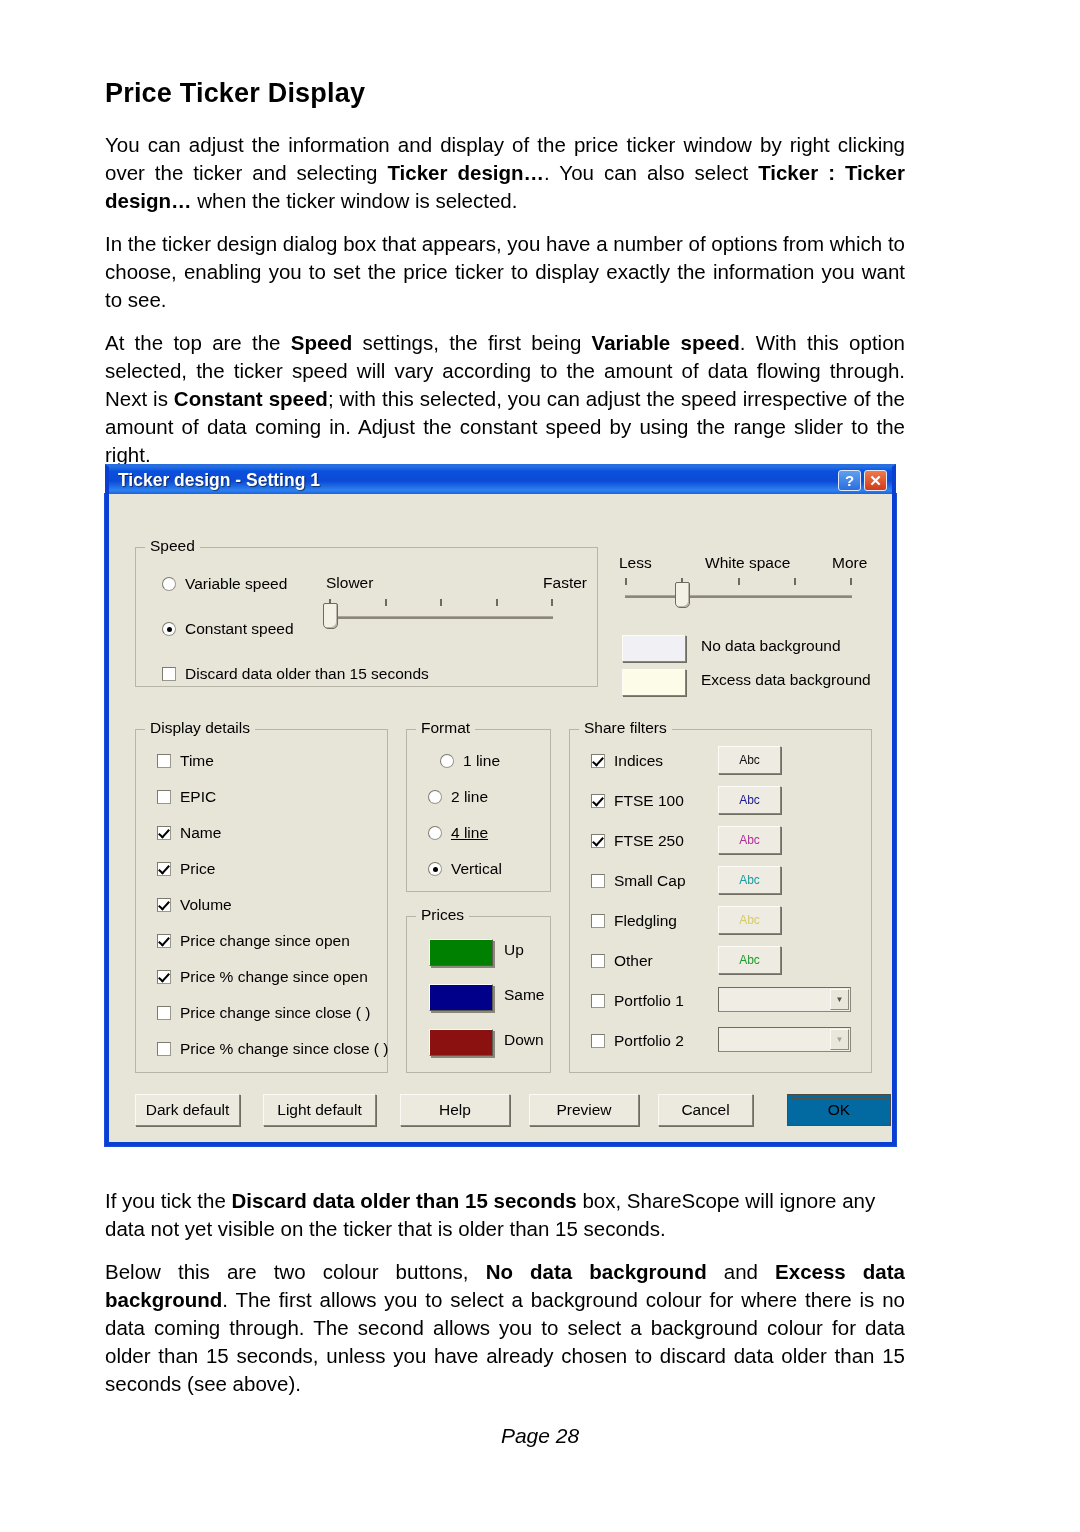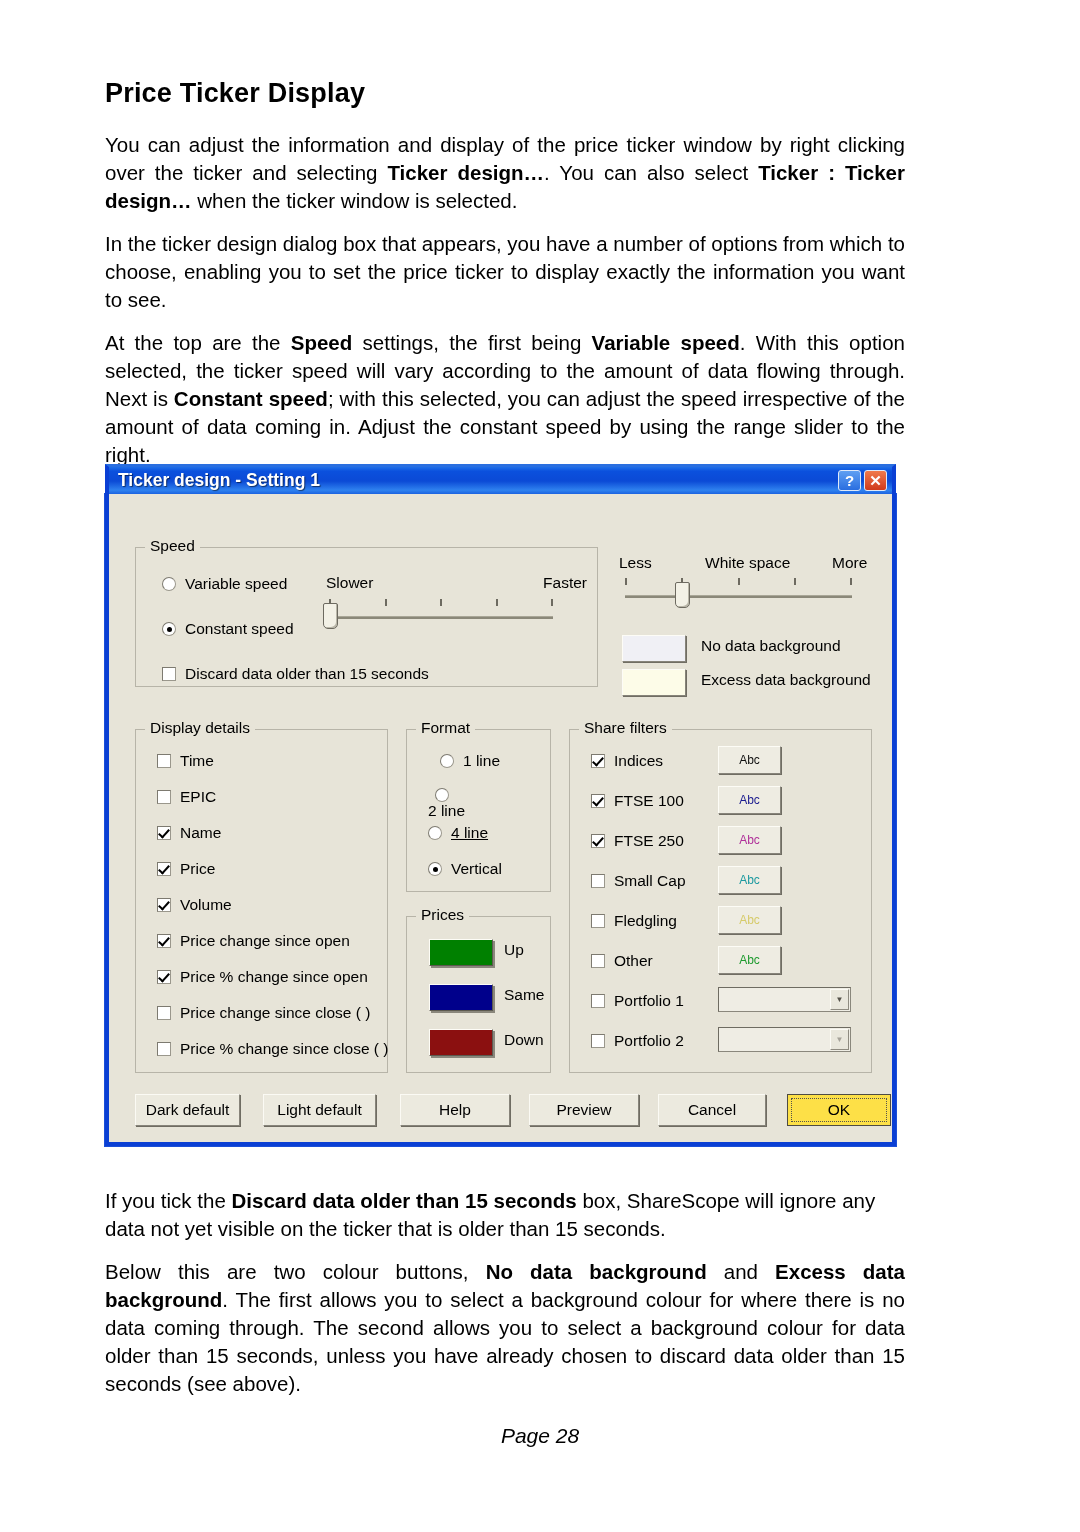--- a/index.html
+++ b/index.html
@@ -221,21 +221,21 @@
     box-sizing: border-box;
     display: flex;
     align-items: center;
     justify-content: center;
     font-size: 15.5px;
     white-space: nowrap;
   }
   .btn.default {
     border: 1px solid #4e4b42;
     box-shadow: none;
-    background: #fde047;
+    background: #0369a1;
   }
   .btn.default .inner {
     border: 1px dotted #55524a;
     width: calc(100% - 8px);
     height: calc(100% - 8px);
     display: flex; align-items: center; justify-content: center;
   }
 
   .swatch-btn {
     position: absolute;
@@ -428,21 +428,21 @@
           </div>
       </div>
 
       <div class="group" style="left:297px; top:235px; width:145px; height:163px;">
         <div class="legend">Format</div>
         <div id="format-list">
             <div class="ctl" style="left: 33px; top: 22px;">
               <span class="radio"></span>
               <span>1 line</span>
             </div>
-            <div class="ctl" style="left: 21px; top: 58px; flex-direction: column;">
+            <div class="ctl" style="left: 21px; top: 58px;">
               <span class="radio"></span>
               <span>2 line</span>
             </div>
             <div class="ctl" style="left: 21px; top: 94px; text-decoration: underline;">
               <span class="radio"></span>
               <span>4 line</span>
             </div>
             <div class="ctl" style="left: 21px; top: 130px;">
               <span class="radio checked"></span>
               <span>Vertical</span>
@@ -512,21 +512,21 @@
               <div class="arrow">▼</div>
             </div>
           </div>
       </div>
 
       <div id="dialog-buttons">
           <div class="btn" style="left: 26px; top: 600px; width: 105px; height: 32px;">Dark default</div>
           <div class="btn" style="left: 154px; top: 600px; width: 113px; height: 32px;">Light default</div>
           <div class="btn" style="left: 291px; top: 600px; width: 110px; height: 32px;">Help</div>
           <div class="btn" style="left: 420px; top: 600px; width: 110px; height: 32px;">Preview</div>
-          <div class="btn" style="left: 549px; top: 600px; width: 108px; height: 32px;">Cancel</div>
+          <div class="btn" style="left: 549px; top: 600px; width: 95px; height: 32px;">Cancel</div>
           <div class="btn default" style="left: 678px; top: 600px; width: 104px; height: 32px;">
             <div class="inner">OK</div>
           </div>
         </div>
 
     </div>
   </div>
 
   <div class="footer">Page 28</div>
 

